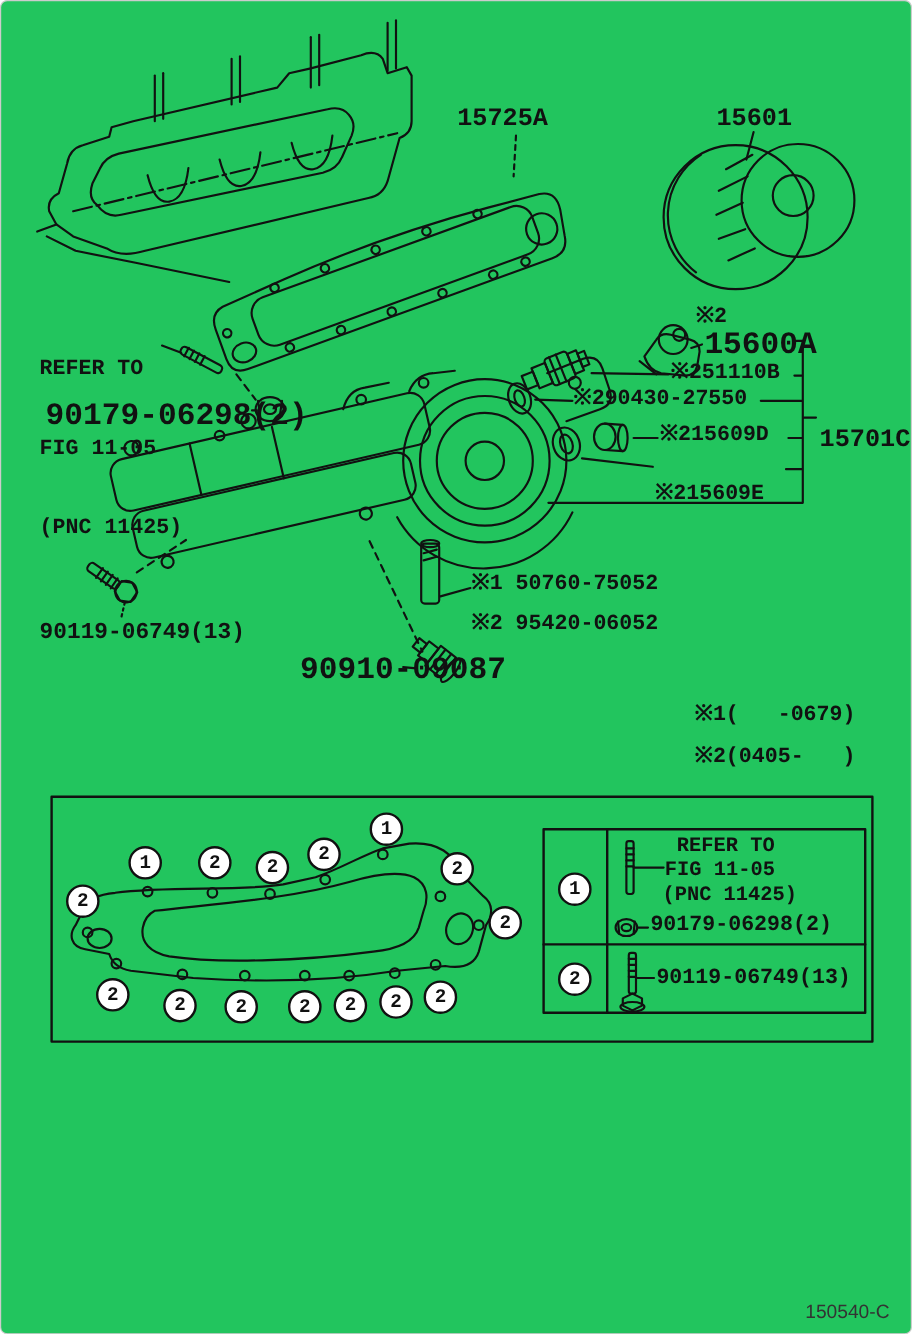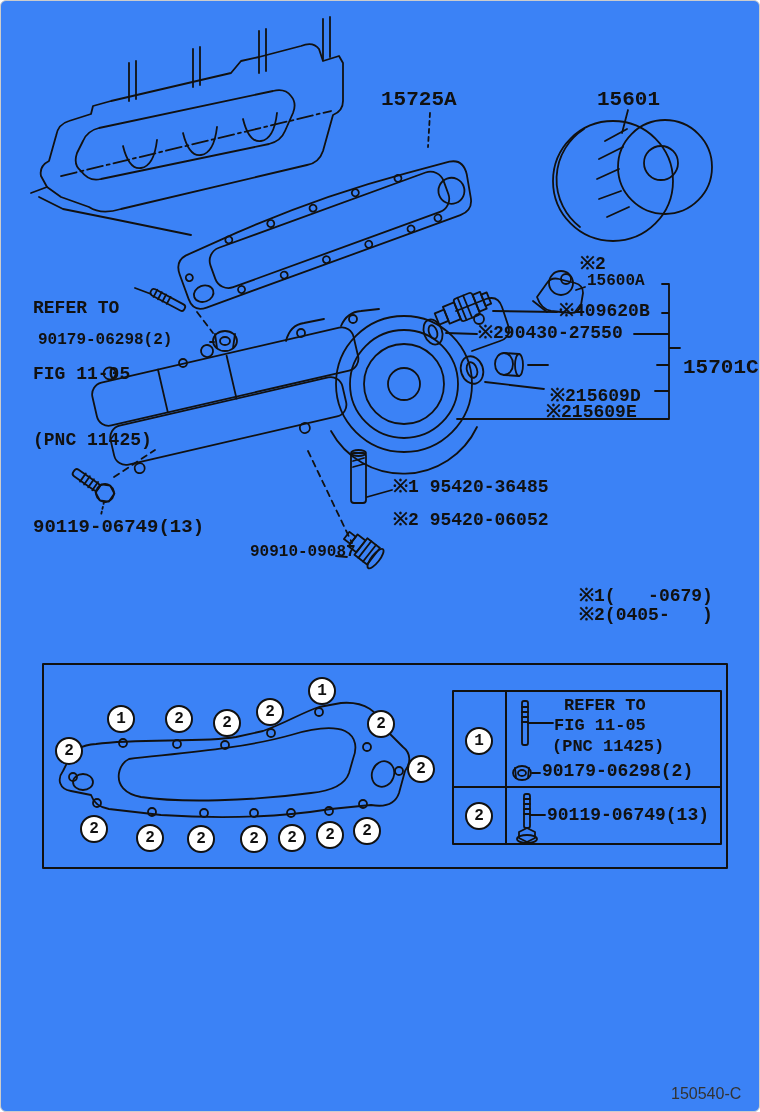--- a/index.html
+++ b/index.html
@@ -1,25 +1,25 @@
 <!DOCTYPE html>
 <html><head>
 <meta charset="utf-8">
 <style>
   html,body{margin:0;padding:0;background:#ffffff;}
-  .page{position:relative;width:760px;height:1112px;background:#3b82f6;overflow:hidden;
+  .page{position:relative;width:760px;height:1112px;background:#22c55e;overflow:hidden;
         border:1px solid #cccccc;border-radius:6px;box-sizing:border-box;
         font-family:"Liberation Mono","DejaVu Sans Mono",monospace;color:#111;}
   svg{position:absolute;left:0;top:0;}
   .plabel{position:absolute;font-family:"Liberation Mono","DejaVu Sans Mono",monospace;
           font-weight:bold;color:#111;white-space:pre;line-height:1.08;}
   .f17{font-size:17px;}
   .f18{font-size:18px;}
   .f19{font-size:19px;}
-  .f20{font-size:16px;text-align:right;}
+  .f20{font-size:26px;text-align:right;}
   .f21{font-size:21px;}
   .refer{line-height:22px;}
   .co{position:absolute;width:24px;height:24px;border:2px solid #111;border-radius:50%;
       background:#fff;display:flex;align-items:center;justify-content:center;
       font:bold 16px "Liberation Mono","DejaVu Sans Mono",monospace;color:#111;}
   .footer{position:absolute;font-family:"Liberation Sans","DejaVu Sans",sans-serif;
           font-size:16px;color:#333;}
 </style>
 </head>
 <body>
@@ -268,32 +268,32 @@
 
 <div class="plabel f18 refer" style="left:32px;top:252px;">
   <div>REFER TO</div>
   <div>FIG 11-05</div>
   <div>(PNC 11425)</div>
 </div>
 
 <div class="plabel f20" style="left:37px;top:331px;">90179-06298(2)</div>
 <div class="plabel f18" style="left:579px;top:254px;">※2</div>
 <div class="plabel f20" style="left:586px;top:272px;">15600A</div>
-<div class="plabel f18" style="left:558px;top:301px;">※409620B</div>
+<div class="plabel f18" style="left:558px;top:301px;">※251110B</div>
 <div class="plabel f18" style="left:477px;top:323px;">※290430-27550</div>
 <div class="plabel f21" style="left:682px;top:356px;">15701C</div>
-<div class="plabel f18" style="left:549px;top:353px;margin-top:33px;">※215609D</div>
+<div class="plabel f18" style="left:549px;top:353px;">※215609D</div>
 <div class="plabel f18" style="left:545px;top:402px;">※215609E</div>
-<div class="plabel f18" style="left:392px;top:477px;">※1 95420-36485</div>
+<div class="plabel f18" style="left:392px;top:477px;">※1 50760-75052</div>
 <div class="plabel f18" style="left:392px;top:498px;margin-top:12px;">※2 95420-06052</div>
 <div class="plabel f20" style="left:212px;top:543px;margin-left:37px;">90910-09087</div>
 <div class="plabel f19" style="left:32px;top:516px;">90119-06749(13)</div>
 
 <div class="plabel f18" style="left:578px;top:586px;">※1(   -0679)</div>
-<div class="plabel f18" style="left:578px;top:605px;">※2(0405-   )</div>
+<div class="plabel f18" style="left:578px;top:621px;">※2(0405-   )</div>
 
 <div class="plabel f17" style="left:563px;top:696px;">REFER TO</div>
 <div class="plabel f17" style="left:553px;top:716px;">FIG 11-05</div>
 <div class="plabel f17" style="left:551px;top:737px;">(PNC 11425)</div>
 <div class="plabel f18" style="left:541px;top:761px;">90179-06298(2)</div>
 <div class="plabel f18" style="left:546px;top:805px;">90119-06749(13)</div>
 
 <div class="co" style="left:464px;top:726px;">1</div>
 <div class="co" style="left:464px;top:801px;">2</div>
 

